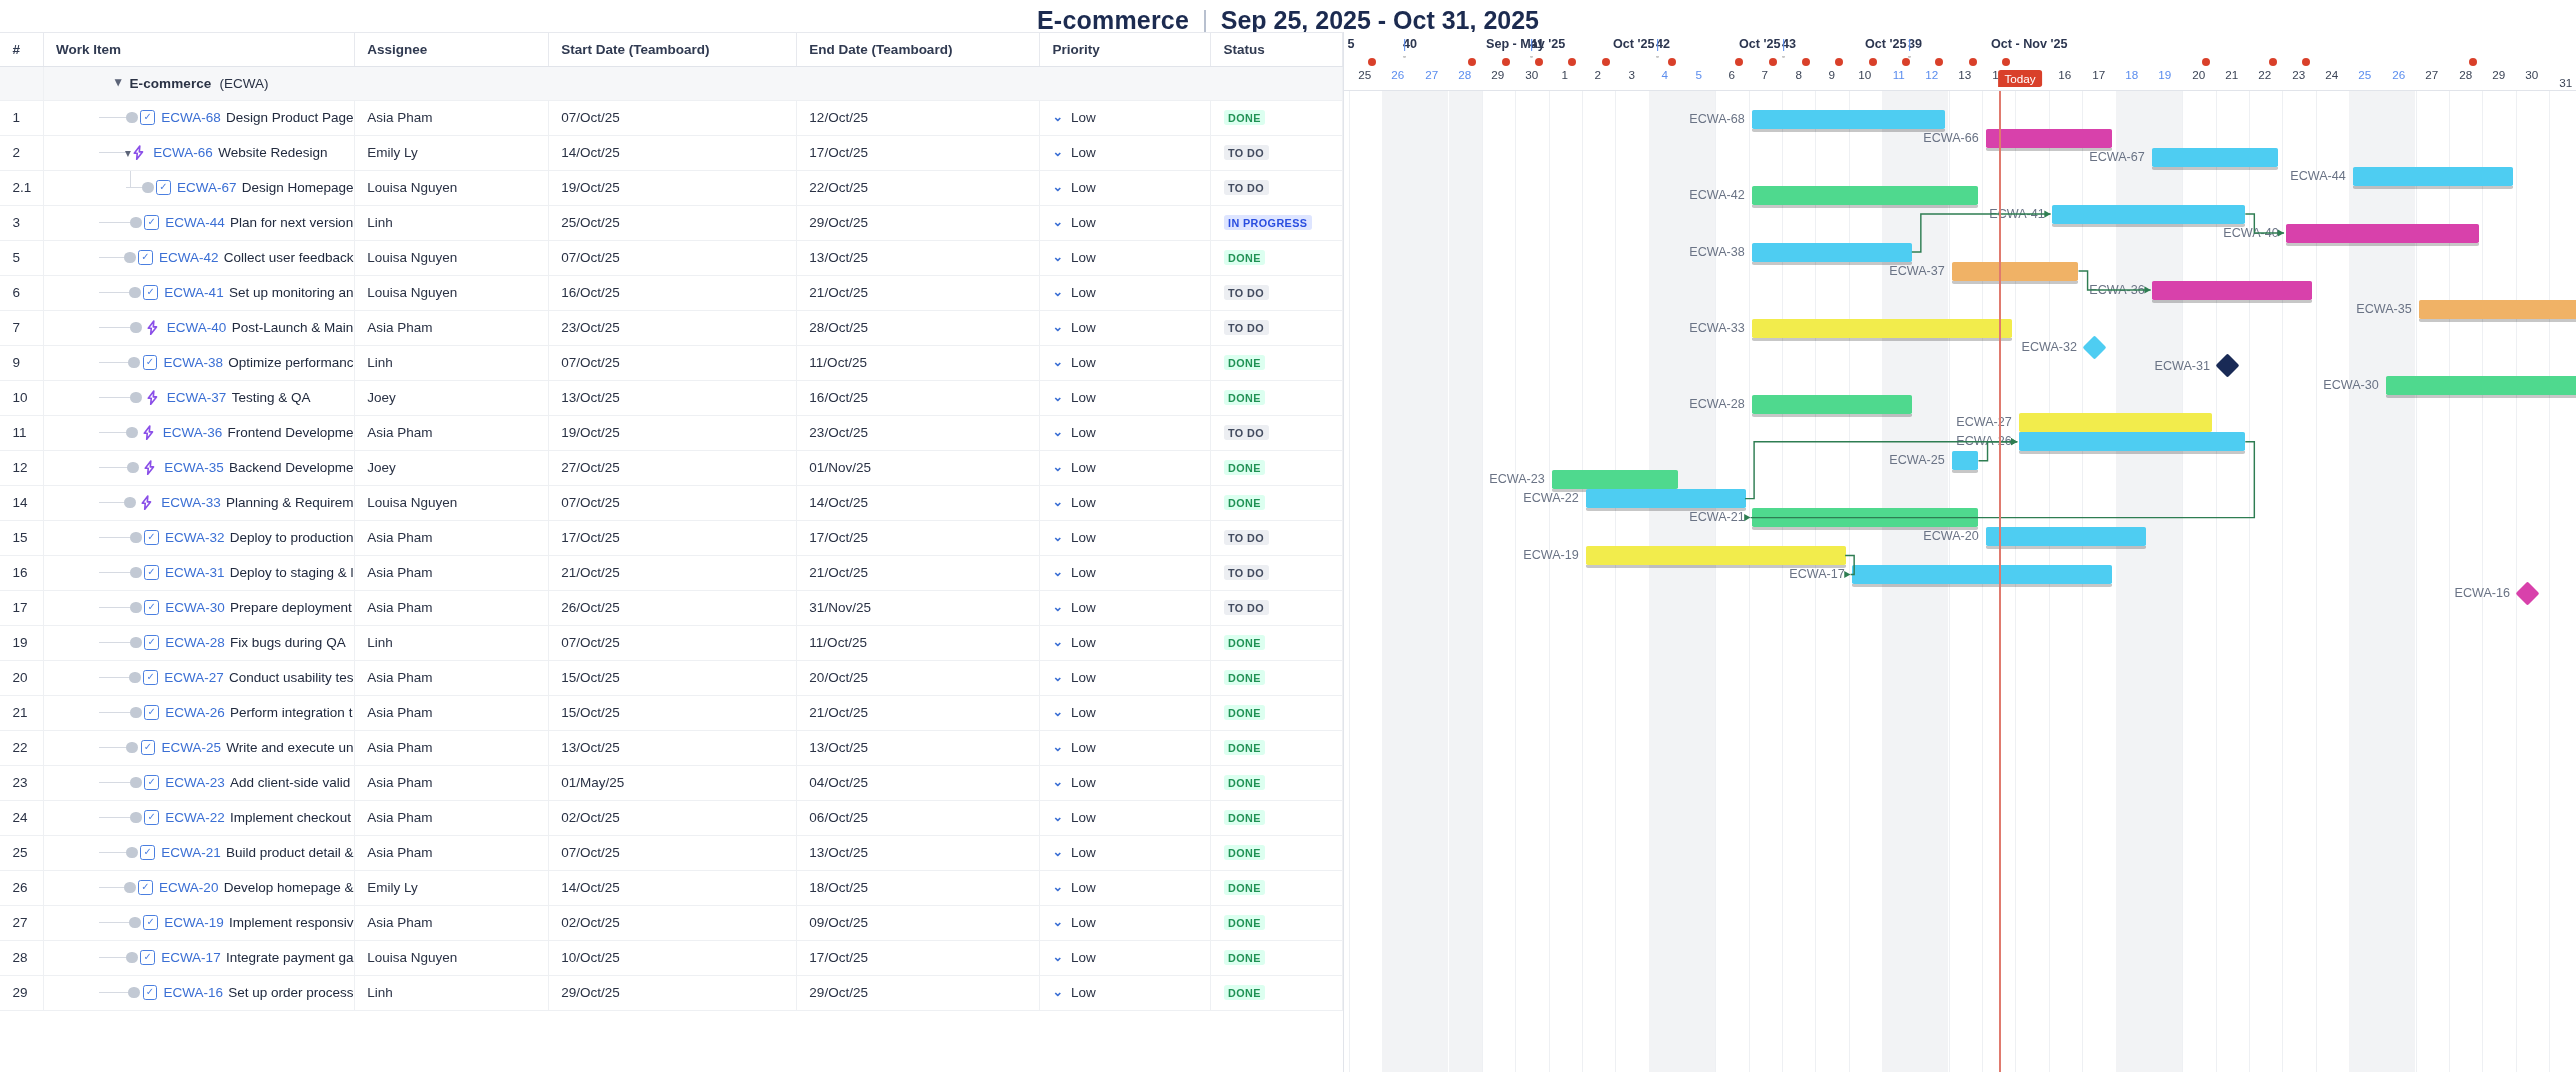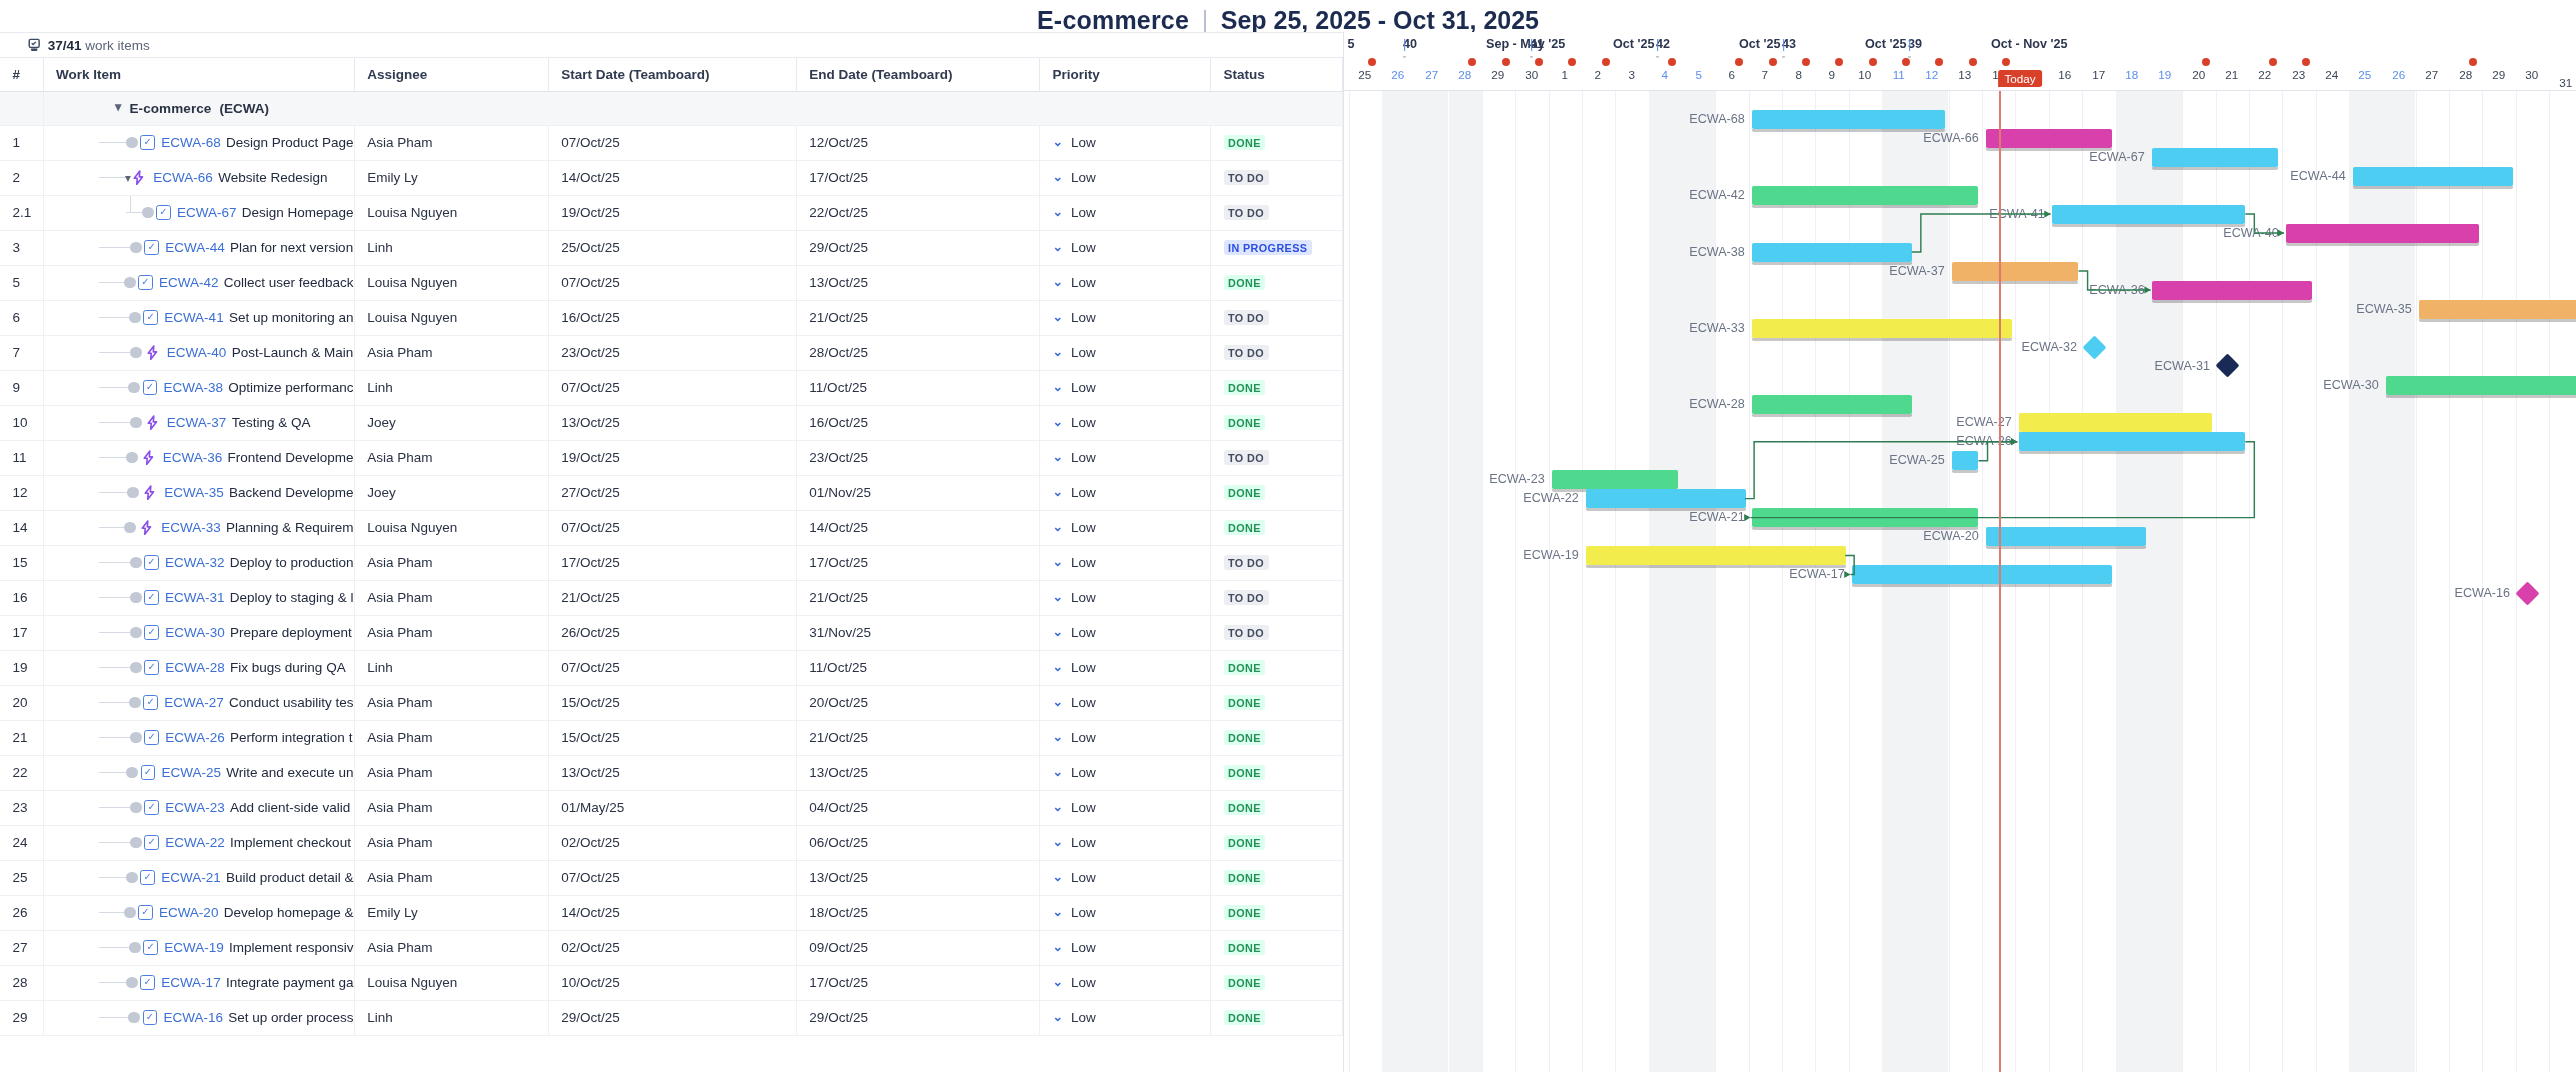--- a/index.html
+++ b/index.html
@@ -66,21 +66,21 @@
   td.num { color: #6a7siz; }
   td.num { font-size: 11.7px; color: #737c8e; padding-left: 20px; }
 
   .group-row td {
     background: #f6f7f9; height: 32px; font-weight: bold; color: #1b2439;
     font-size: 14.4px; border-right: 0.9px solid #eaecf0;
   }
   .group-cell { display:flex; align-items:center; gap: 8px; padding-left: 59px; }
   .chev { color:#5c6478; font-size: 12.6px; line-height: 1; transform: translateY(-0.9px); }
   .group-name { letter-spacing: 0.1px; }
-  .group-key { font-weight: bold; }
+  .group-key { font-weight: normal; }
 
   .item-cell { display: flex; align-items: center; position: relative; height: 34px; }
   .tree-line {
     width: 31px; height: 0.9px; background: #d6dae2; margin-left: 43px;
   }
   .tree-line.sub { margin-left: 70px; width: 18px; }
   .tree-vert {
     position:absolute; left: 74px; top: -17px; width: 0.9px; height: 34px; background:#d6dae2;
   }
   .chev-sm { position:absolute; left: 70px; font-size: 11.7px; color:#5c6478; }
@@ -174,30 +174,20 @@
 <div id="app">
 
   <div class="titlebar">
     <span class="t-main">E-commerce</span>
     <span class="t-sep">|</span>
     <span class="t-range">Sep 25, 2025 - Oct 31, 2025</span>
   </div>
 
   <div class="left-panel">
 
-    <div class="count-bar">
-      <span class="ci">
-        <svg width="14.4" height="14.4" viewBox="0 0 16 16">
-          <rect x="2.5" y="1.5" width="11" height="9" rx="1.5" fill="#fff" stroke="#3c4a63" stroke-width="1.6"></rect>
-          <path d="M5.2 5.7l1.6 1.6 3-3" fill="none" stroke="#3c4a63" stroke-width="1.5"></path>
-          <rect x="4.5" y="11.8" width="7" height="2.6" rx="1" fill="#3c4a63"></rect>
-        </svg>
-      </span>
-      <span class="label"><b>37/41</b> <span>work items</span></span>
-    </div>
 
     <table class="grid">
       <colgroup>
         <col class="c-num">
           <col class="c-item">
           <col class="c-assig">
           <col class="c-start">
         <col class="c-end">
           <col class="c-prio">
           <col class="c-stat">

